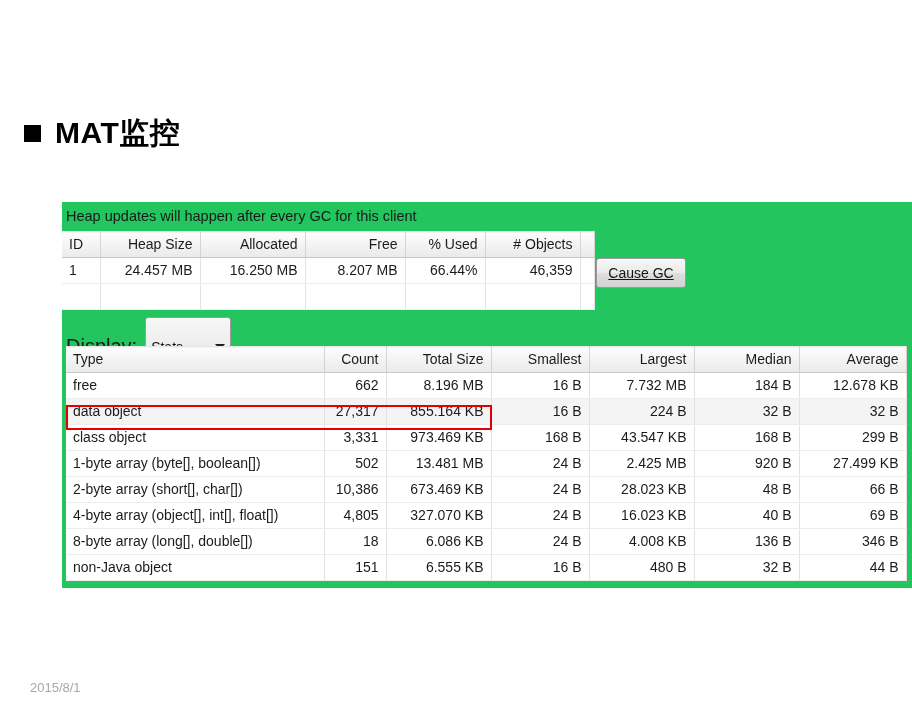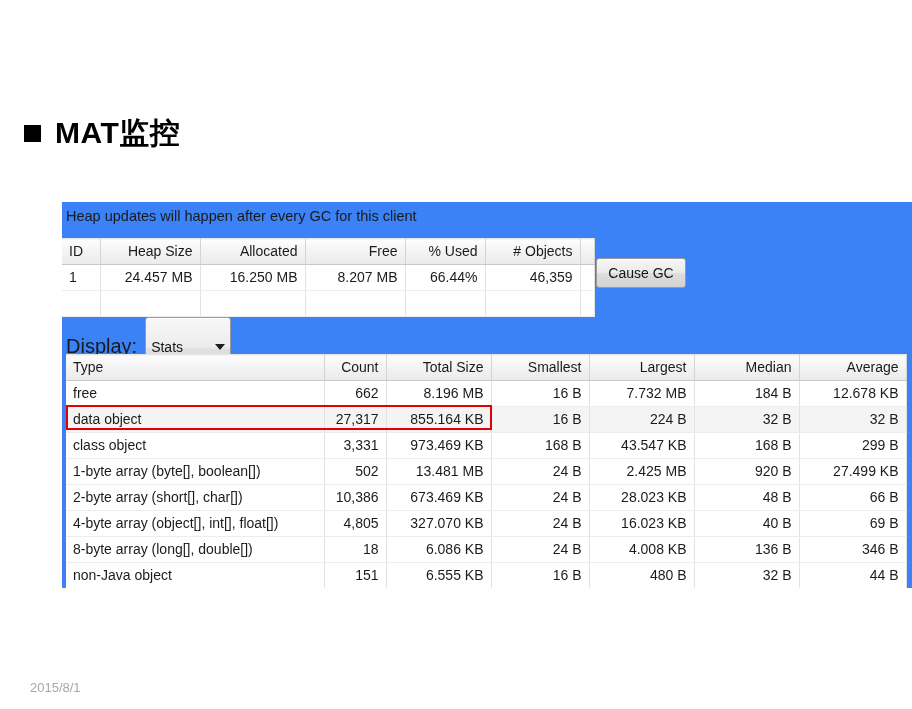--- a/index.html
+++ b/index.html
@@ -39,21 +39,21 @@
     line-height: 1;
   }
 
   
   #mat-panel {
     position: absolute;
     left: 62px;
     top: 202px;
     width: 850px;
     height: 386px;
-    background: #3b82f6;
+    background: #22c55e;
     overflow: hidden;
   }
 
   .heap-note {
     font-size: 14.5px;
     color: #1a1a1a;
     padding: 6px 4px 7px 4px;
     white-space: nowrap;
   }
 
@@ -81,40 +81,40 @@
     padding: 4px 7px 5px 7px;
     white-space: nowrap;
     background: #ffffff;
   }
   .ta-l { text-align: left; }
   .ta-r { text-align: right; }
 
   
   #heap-table {
     width: 532px;
-    margin-top: 7px;
   }
 
   
   #cause-gc-button {
     position: absolute;
     left: 596px;
     top: 258px;
     width: 88px;
     height: 28px;
     border: 1px solid #9a9a9a;
     border-radius: 3px;
     background: linear-gradient(to bottom, #f6f6f6 0%, #ebebeb 48%, #dedede 52%, #d2d2d2 100%);
     box-shadow: inset 0 1px 0 #ffffff;
     font-size: 14px;
     color: #151515;
     display: flex;
     align-items: center;
     justify-content: center;
     cursor: default;
+    text-decoration: underline;
   }
 
   
   #display-row {
     position: absolute;
     left: 4px;
     top: 115px;
     display: flex;
     align-items: center;
     gap: 8px;
@@ -144,21 +144,21 @@
     border-left: 5px solid transparent;
     border-right: 5px solid transparent;
     border-top: 6px solid #1d1d1d;
     margin-left: 4px;
   }
 
   
   #stats-wrap {
     position: absolute;
     left: 4px;
-    top: 152px;
+    top: 144px;
     width: 840px;
   }
   #stats-table {
     width: 840px;
   }
   #stats-table col.c-type    { width: 258px; }
   #stats-table col.c-count   { width: 62px; }
   #stats-table col.c-total   { width: 105px; }
   #stats-table col.c-small   { width: 98px; }
   #stats-table col.c-large   { width: 105px; }

